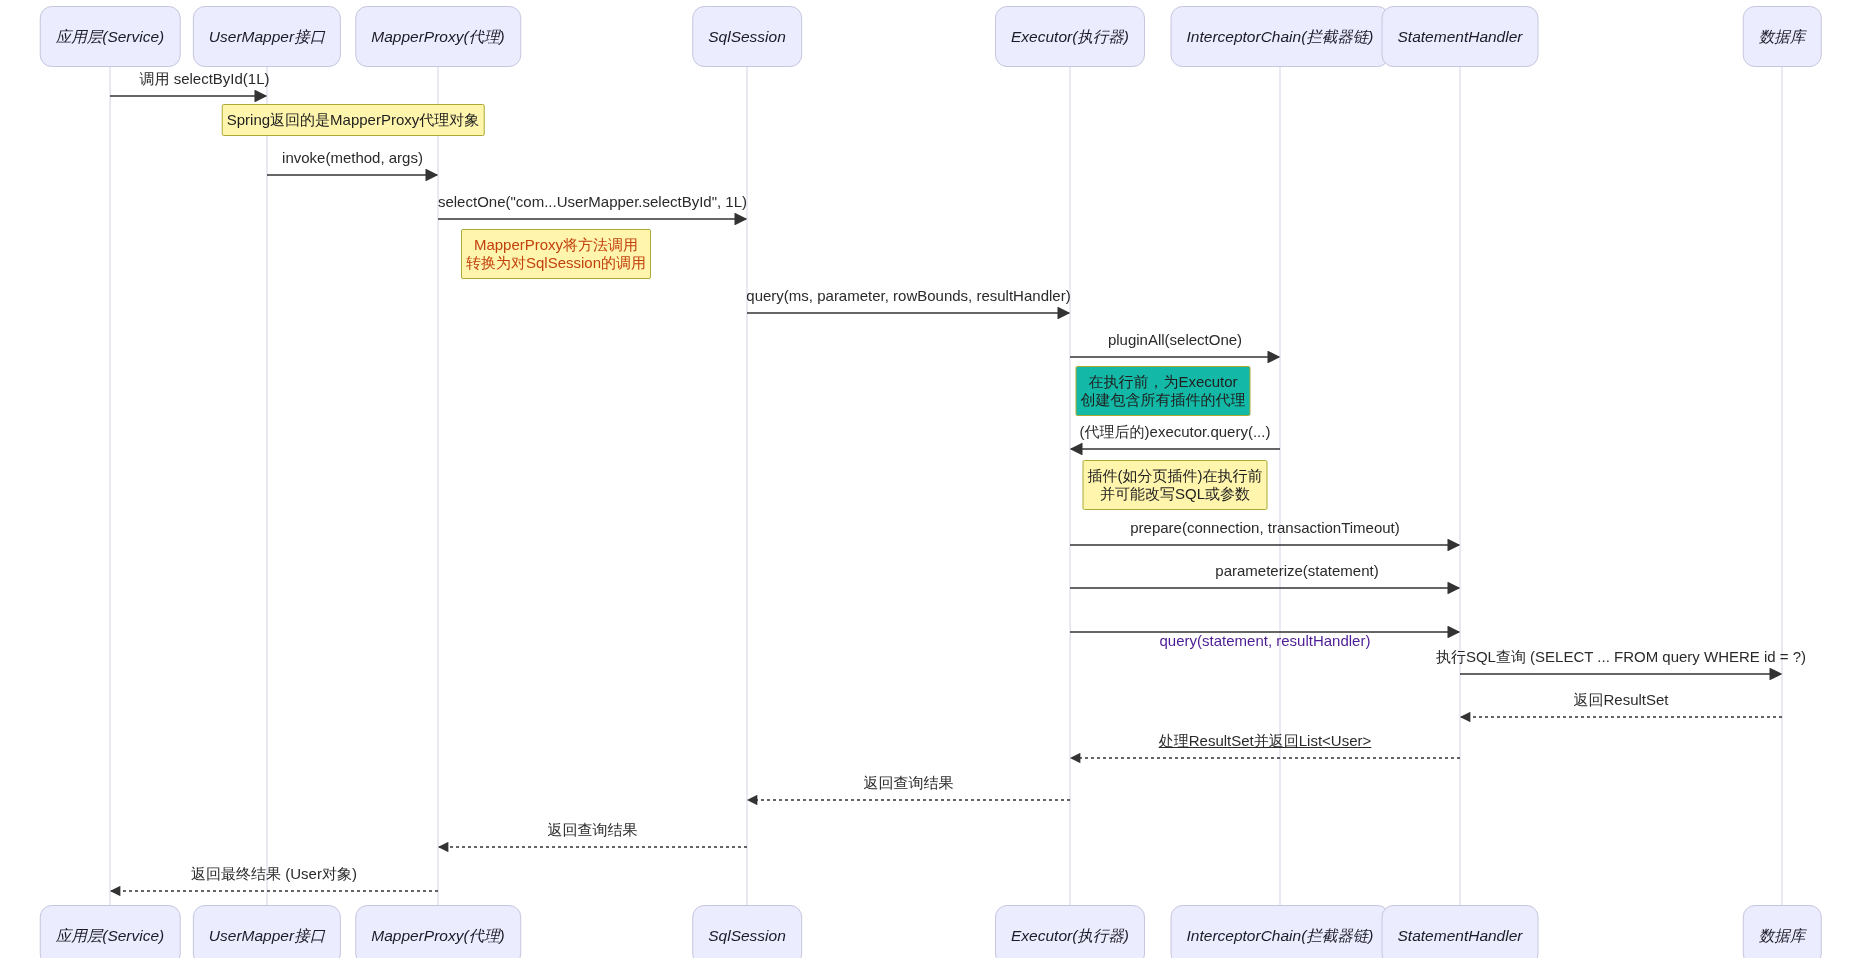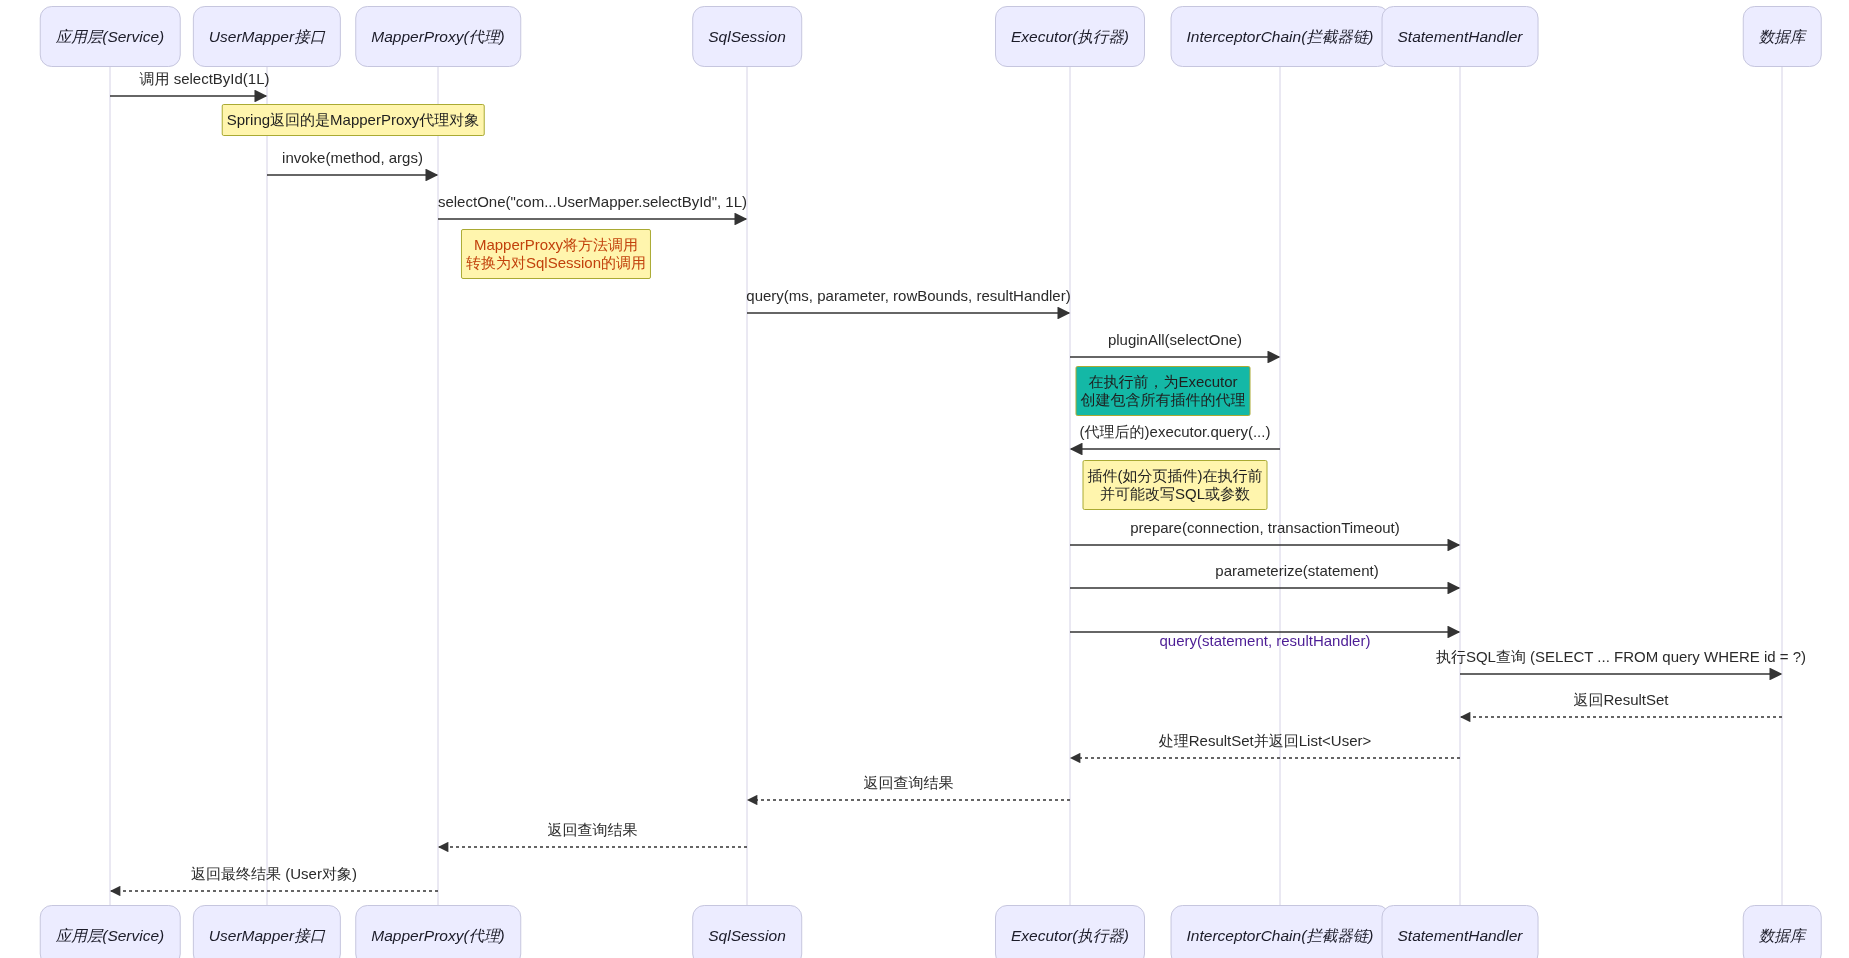--- a/index.html
+++ b/index.html
@@ -95,21 +95,21 @@
     <div class="msg-label" style="left: 352.5px; top: 148px; color: rgb(42, 42, 42);">invoke(method, args)</div>
     <div class="msg-label" style="left: 592.5px; top: 192px; color: rgb(42, 42, 42);">selectOne("com...UserMapper.selectById", 1L)</div>
     <div class="msg-label" style="left: 908.5px; top: 286px; color: rgb(42, 42, 42);">query(ms, parameter, rowBounds, resultHandler)</div>
     <div class="msg-label" style="left: 1175px; top: 330px; color: rgb(42, 42, 42);">pluginAll(selectOne)</div>
     <div class="msg-label" style="left: 1175px; top: 422px; color: rgb(42, 42, 42);">(代理后的)executor.query(...)</div>
     <div class="msg-label" style="left: 1265px; top: 518px; color: rgb(42, 42, 42);">prepare(connection, transactionTimeout)</div>
     <div class="msg-label" style="left: 1265px; top: 561px; color: rgb(42, 42, 42); margin-left: 32px;">parameterize(statement)</div>
     <div class="msg-label" style="left: 1265px; top: 631px; color: #4c1d95;">query(statement, resultHandler)</div>
     <div class="msg-label" style="left: 1621px; top: 647px; color: rgb(42, 42, 42);">执行SQL查询 (SELECT ... FROM query WHERE id = ?)</div>
     <div class="msg-label" style="left: 1621px; top: 690px; color: rgb(42, 42, 42);">返回ResultSet</div>
-    <div class="msg-label" style="left: 1265px; top: 731px; color: rgb(42, 42, 42);">处理ResultSet并返回List&lt;User&gt;</div>
+    <div class="msg-label" style="left: 1265px; top: 731px; color: rgb(42, 42, 42); text-decoration: underline;">处理ResultSet并返回List&lt;User&gt;</div>
     <div class="msg-label" style="left: 908.5px; top: 773px; color: rgb(42, 42, 42);">返回查询结果</div>
     <div class="msg-label" style="left: 592.5px; top: 820px; color: rgb(42, 42, 42);">返回查询结果</div>
     <div class="msg-label" style="left: 274px; top: 864px; color: rgb(42, 42, 42);">返回最终结果 (User对象)</div>
     <div class="note" style="left: 353px; top: 104px; background: rgb(255, 245, 173); border-color: rgb(170, 170, 51); color: rgb(31, 31, 31);">
       <div>Spring返回的是MapperProxy代理对象</div>
     </div>
     <div class="note" style="left: 556px; top: 229px; background: rgb(255, 245, 173); border-color: rgb(170, 170, 51); color: #c2410c;">
       <div>MapperProxy将方法调用</div>
       <div>转换为对SqlSession的调用</div>
     </div>

